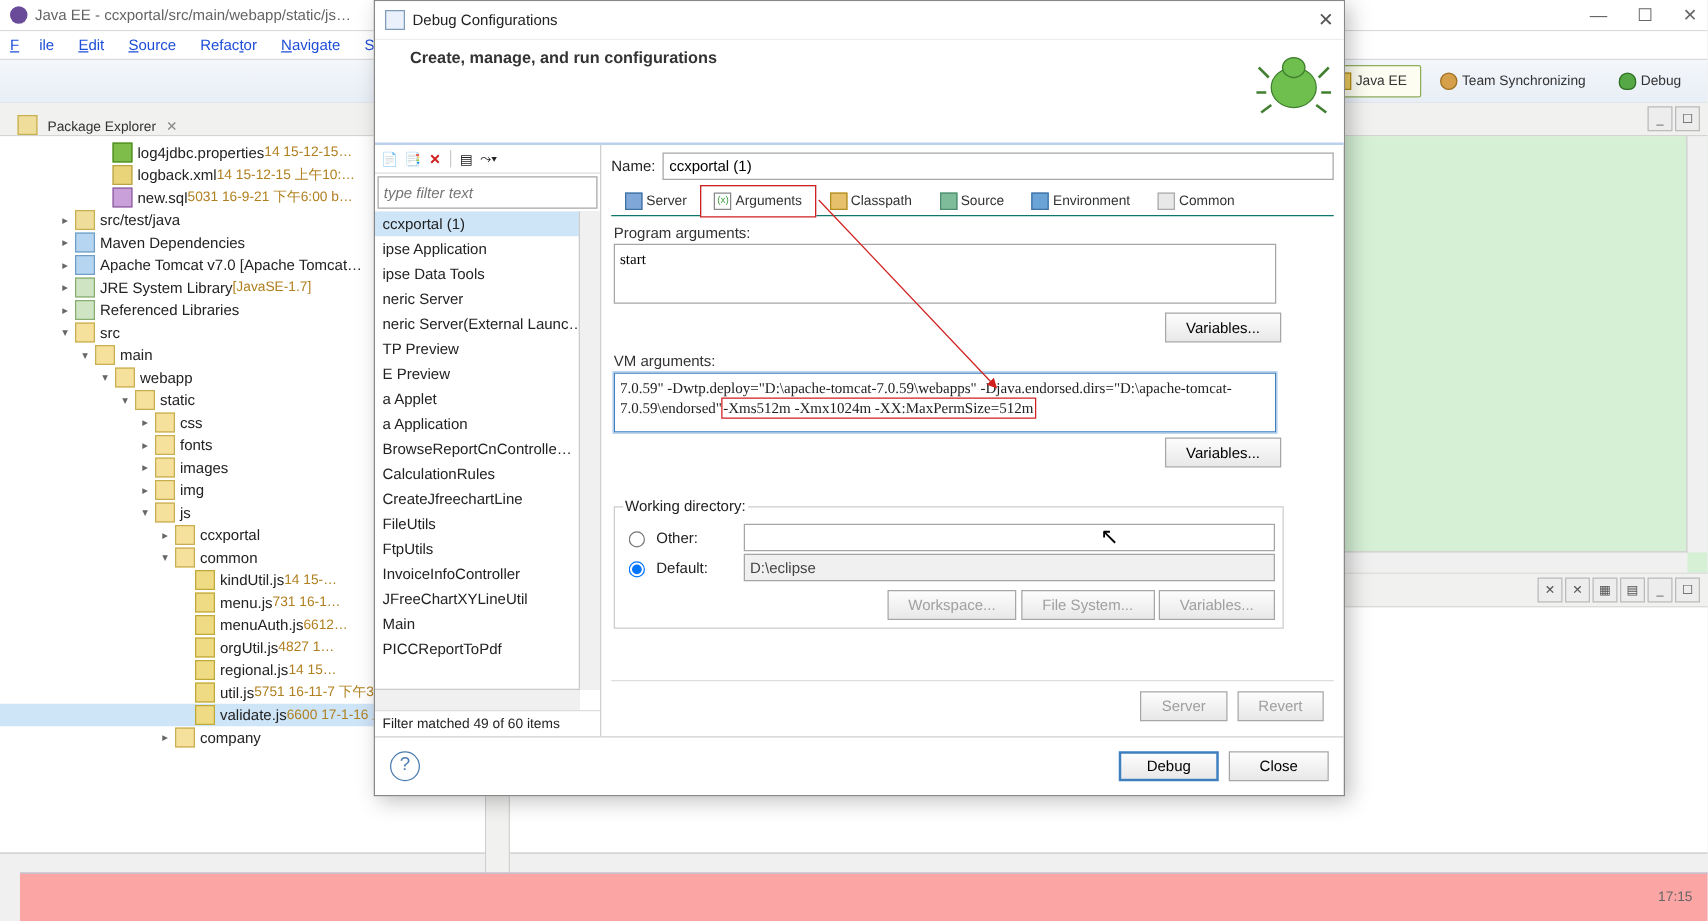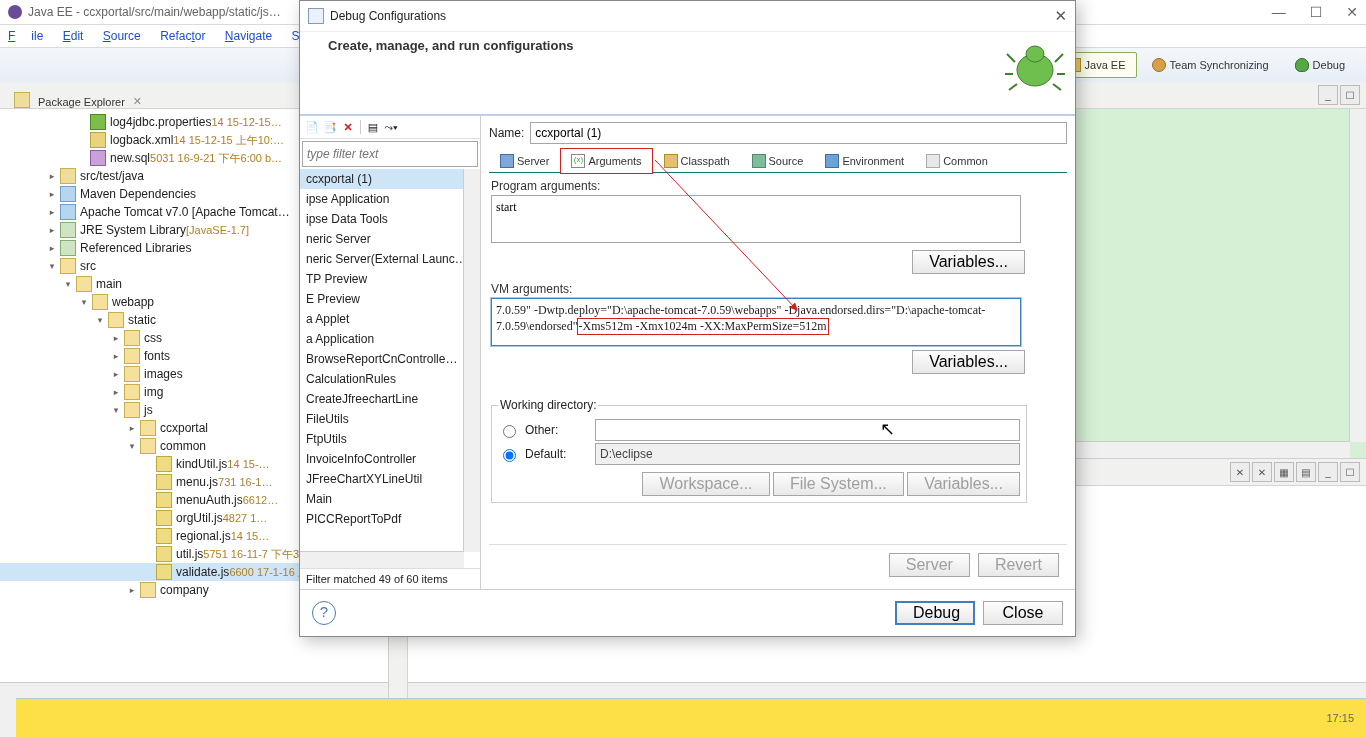--- a/index.html
+++ b/index.html
@@ -47,21 +47,21 @@
 .editor-body{flex:1;background:#D5F0D5;position:relative}
 .editor-body .scroll-v{position:absolute;right:0;top:0;bottom:16px;width:16px;background:#F0F0F0;border-left:1px solid #ccc}
 .editor-body .scroll-h{position:absolute;left:0;right:16px;bottom:0;height:16px;background:#F0F0F0;border-top:1px solid #ccc}
 .bottom-area{flex:1;display:flex}
 .bottom-left-pad{width:18px;background:#F1F1EF;border-right:1px solid #D4D4D4}
 .bottom-main{flex:1;display:flex;flex-direction:column;min-width:0}
 .bottom-tabs{height:26px;background:#F1F1EF;border-bottom:1px solid #D4D4D4;display:flex;align-items:center;padding:0 6px}
 .bottom-tabs .btab{display:flex;align-items:center;gap:4px;padding:0 8px;height:100%;font-size:11px;color:#333}
 .console{flex:1;background:#fff;padding:8px;font-family:Consolas,monospace;font-size:13px;color:#D03030;white-space:pre;overflow:auto}
 .console-scroll-h{height:16px;background:#F0F0F0;border-top:1px solid #ccc}
-.status{position:absolute;left:16px;right:0;bottom:0;height:38px;background:#fde047;border-top:1px solid #B7C6DA;display:flex;justify-content:flex-end;align-items:center;padding-right:12px;font-size:11px;color:#666}
+.status{position:absolute;left:16px;right:0;bottom:0;height:38px;background:#fca5a5;border-top:1px solid #B7C6DA;display:flex;justify-content:flex-end;align-items:center;padding-right:12px;font-size:11px;color:#666}
 
 .modal-back{position:absolute;left:299px;top:0;width:775px;height:635px;background:#fff;border:1px solid #888;box-shadow:4px 4px 16px rgba(0,0,0,0.25);display:flex;flex-direction:column;z-index:50}
 .dlg-title{height:30px;display:flex;align-items:center;padding:0 8px;background:#fff;border-bottom:1px solid #eee}
 .dlg-title .dlg-ico{width:14px;height:14px;border:1px solid #7F9DB9;background:#EAF1FB;margin-right:6px}
 .dlg-banner{height:70px;background:#fff;padding:6px 28px;border-bottom:2px solid #BCD0EB;position:relative}
 .dlg-banner h3{margin:0;font-size:13px;font-weight:bold;color:#333}
 .bug-pic{position:absolute;right:10px;top:8px;width:60px;height:52px}
 .bug-pic svg{width:100%;height:100%}
 .dlg-body{flex:1;display:flex;min-height:0}
 .cfg-left{width:180px;border-right:1px solid #CFCFCF;display:flex;flex-direction:column}
@@ -87,21 +87,21 @@
 .tico-srv{background:#7FA8D9;border:1px solid #3F6FA2}
 .tico-args{background:#fff;border:1px solid #888;font-size:8px;text-align:center;line-height:10px;color:#3F9F3F}
 .tico-cls{background:#E6C06A;border:1px solid #B08E20}
 .tico-src{background:#7FBD9A;border:1px solid #4E8B6F}
 .tico-env{background:#6AA3D6;border:1px solid #3F6FA2}
 .tico-com{background:#E8E8E8;border:1px solid #aaa}
 .form-area{flex:1;padding:6px 2px;overflow:auto}
 .grp-label{font-size:12px;color:#333;margin-bottom:2px}
 .ta{width:520px;height:38px;border:1px solid #A6A6A6;padding:4px;font-size:12px;font-family:Tahoma;resize:none}
 .ta.vm{border:1px solid #3F7FBF;outline:1px solid #A8C8E8}
-.btn{height:24px;padding:0 16px;border:1px solid #A6A6A6;background:linear-gradient(#FDFDFD,#E8E8E8);font-size:16px}
+.btn{height:24px;padding:0 16px;border:1px solid #A6A6A6;background:linear-gradient(#FDFDFD,#E8E8E8);font-size:12px}
 .btn:disabled{color:#9F9F9F}
 .btn.default{border:2px solid #3F7FBF}
 .var-row{text-align:right;margin-top:4px;width:534px}
 fieldset{border:1px solid #ccc;margin:24px 0 0 0;padding:6px;width:522px}
 .radio-row{display:flex;align-items:center;gap:6px;height:24px}
 .radio-row .rdtext{width:64px}
 .radio-row .pathbox{flex:1;height:20px;border:1px solid #A6A6A6;background:#F0F0F0;padding:0 4px;display:flex;align-items:center;color:#444}
 .wd-btns{text-align:right;margin-top:6px}
 .apply-row{height:40px;display:flex;align-items:center;justify-content:flex-end;gap:8px;padding:0 8px;border-top:1px solid #ddd}
 .dlg-footer{height:46px;display:flex;align-items:center;padding:0 12px;border-top:1px solid #CFCFCF}

